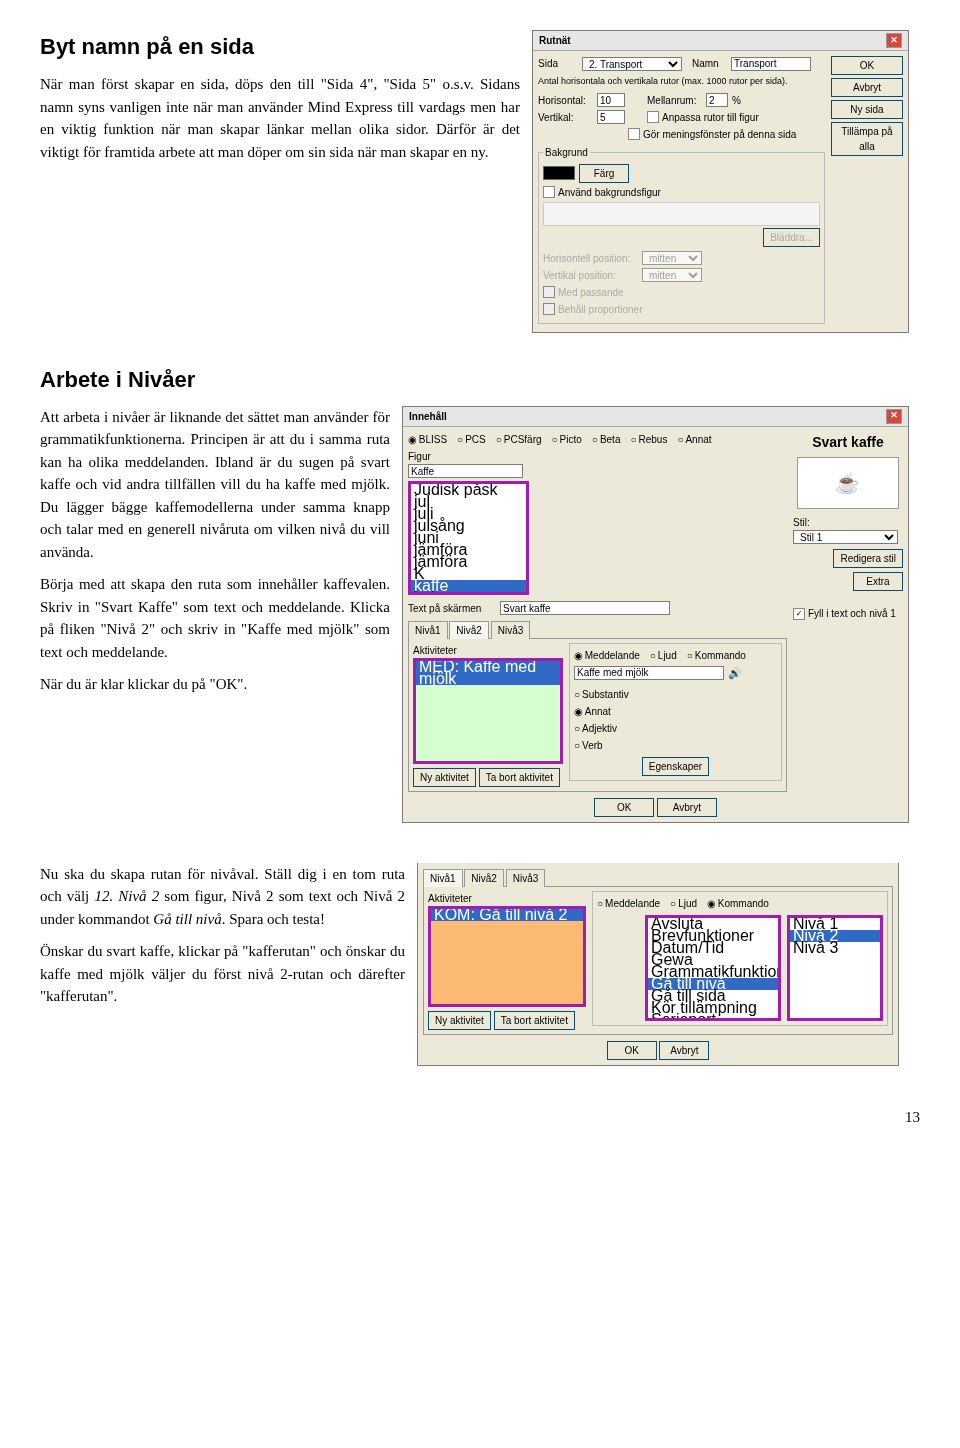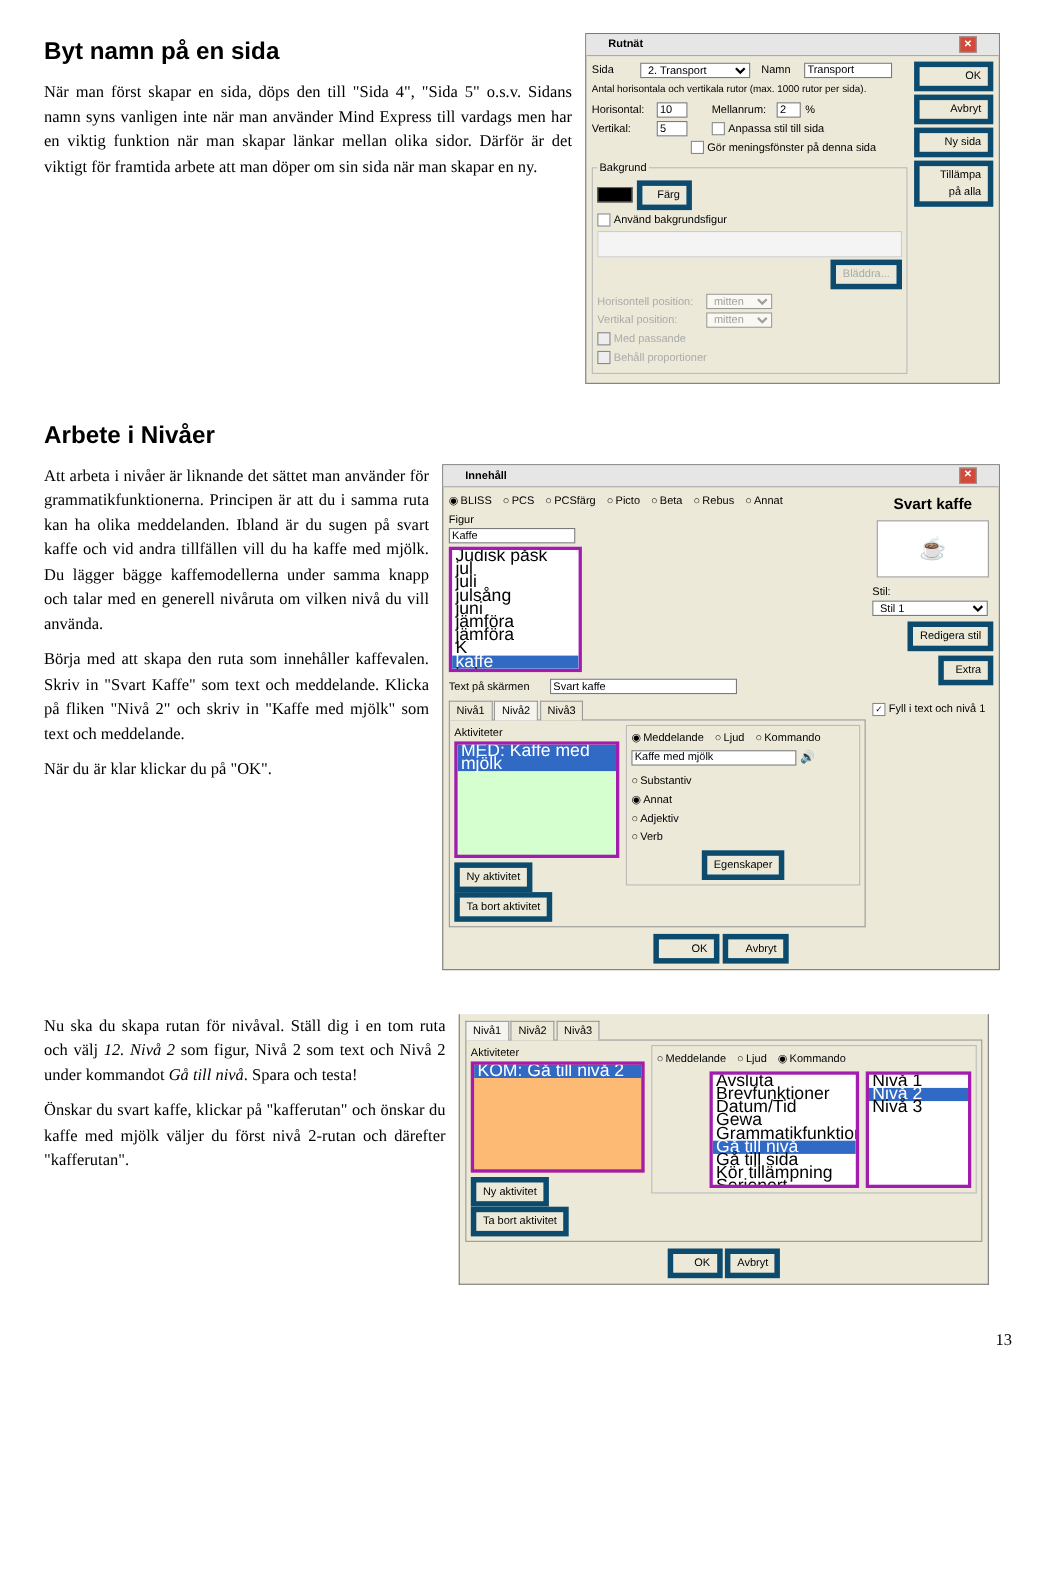--- a/index.html
+++ b/index.html
@@ -39,21 +39,21 @@
   }
   .dlg {
     background: #ece9d8;
     border: 1px solid #7a7a7a;
     font-family: Tahoma, Arial, sans-serif;
     font-size: 10px;
     color: #000;
   }
   .dlg .title {
     background: #e6e6e6;
-    padding: 2px 20px;
+    padding: 2px 6px;
     display: flex;
     justify-content: space-between;
     align-items: center;
     font-weight: bold;
     border-bottom: 1px solid #aaa;
   }
   .dlg .title .close {
     background: #d24a3a;
     color: #fff;
     width: 14px;
@@ -70,24 +70,24 @@
   .dlg input[type="text"], .dlg select {
     font-size: 10px;
     border: 1px solid #7a7a7a;
     background: #fff;
     height: 14px;
     box-sizing: border-box;
     padding: 0 2px;
   }
   .dlg .btn {
     background: #ece9d8;
-    border: 5px solid #0c4a6e;
+    border: 1px solid #0c4a6e;
     font-size: 10px;
     padding: 1px 6px;
-    text-align: right;
+    text-align: center;
     display: inline-block;
     min-width: 50px;
     box-sizing: border-box;
   }
   .dlg fieldset {
     border: 1px solid #bbb;
     font-size: 10px;
     padding: 4px;
     margin: 3px 0;
   }
@@ -201,21 +201,21 @@
               <input type="text" style="width: 28px;" value="10">
               <div style="width:55px;margin-left:18px;">Mellanrum:</div>
               <input type="text" style="width: 22px;" value="2">
               <span>%</span>
             </div>
             <div class="row">
               <div style="width:55px;">Vertikal:</div>
               <input type="text" style="width: 28px;" value="5">
               <span class="chk" style="margin-left:18px;">
                   <span class="box"></span>
-                  <span>Anpassa stil till sida</span>
+                  <span>Anpassa rutor till figur</span>
                 </span>
             </div>
             <div class="row">
               <span class="chk" style="margin-left:90px;">
                   <span class="box"></span>
                   <span>Gör meningsfönster på denna sida</span>
                 </span>
             </div>
             <fieldset>
               <legend>Bakgrund</legend>

